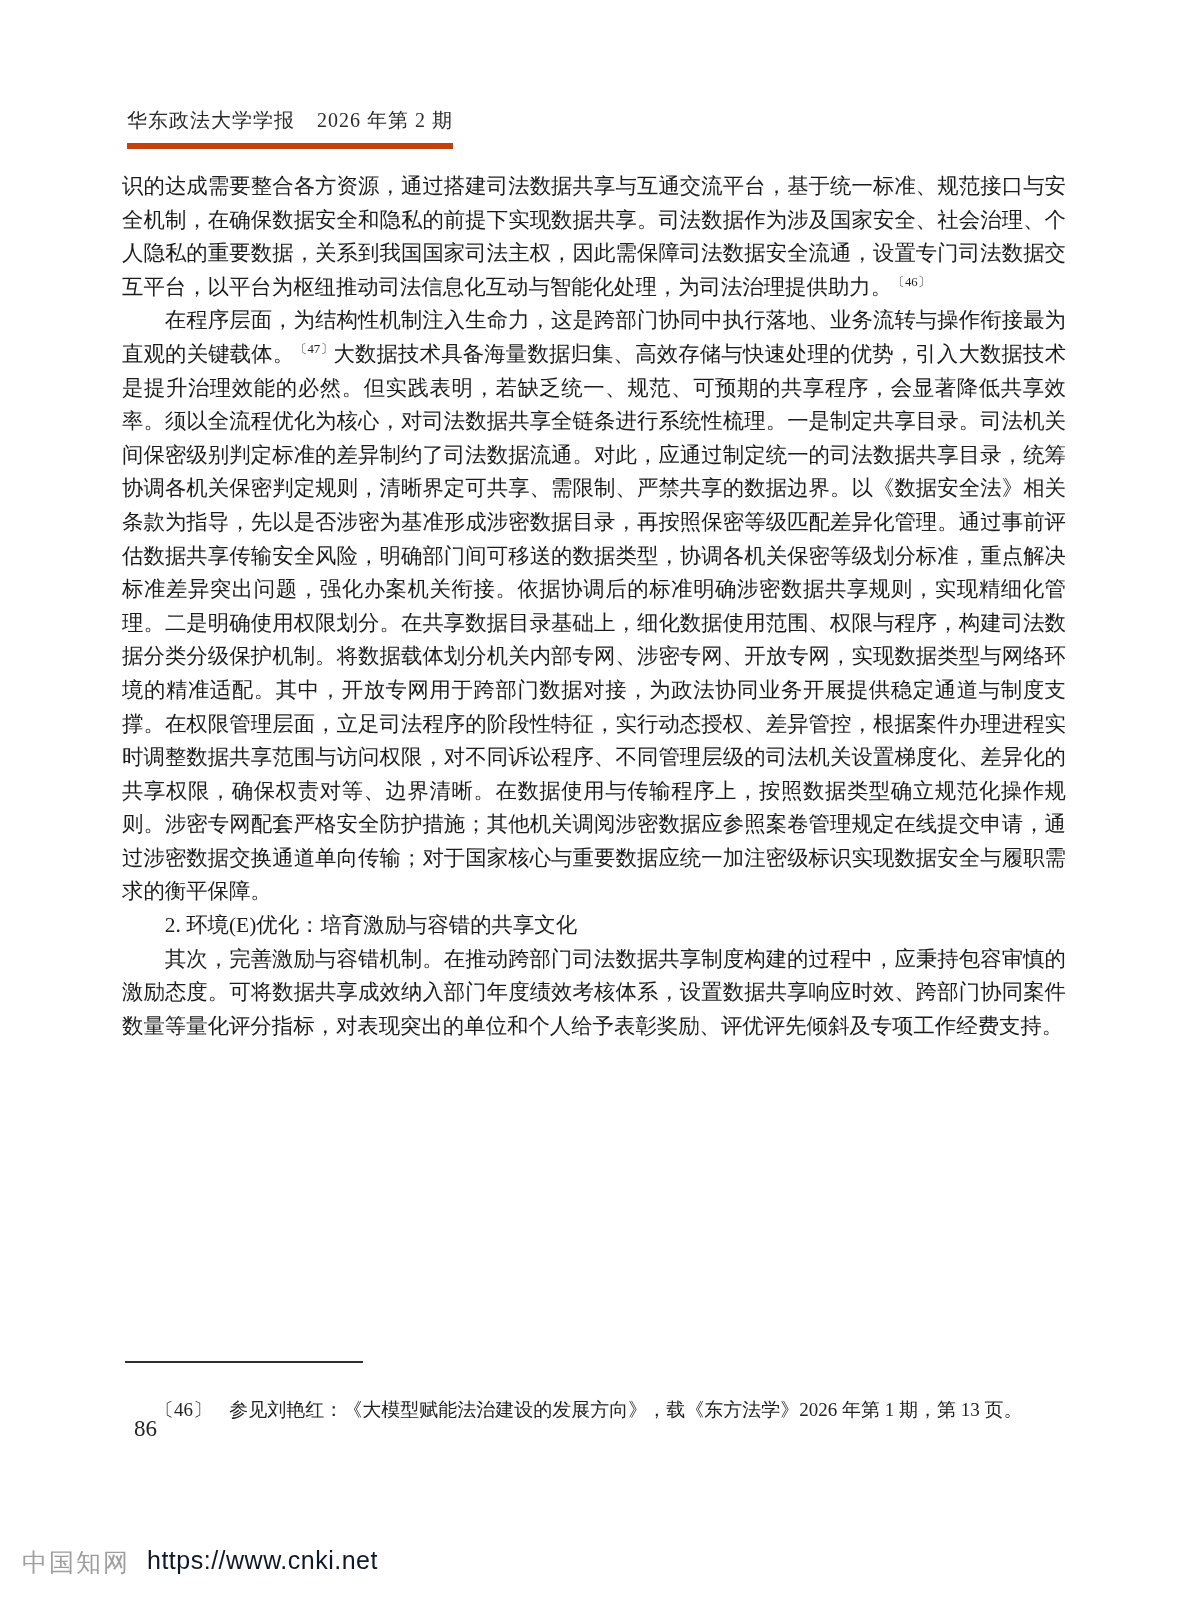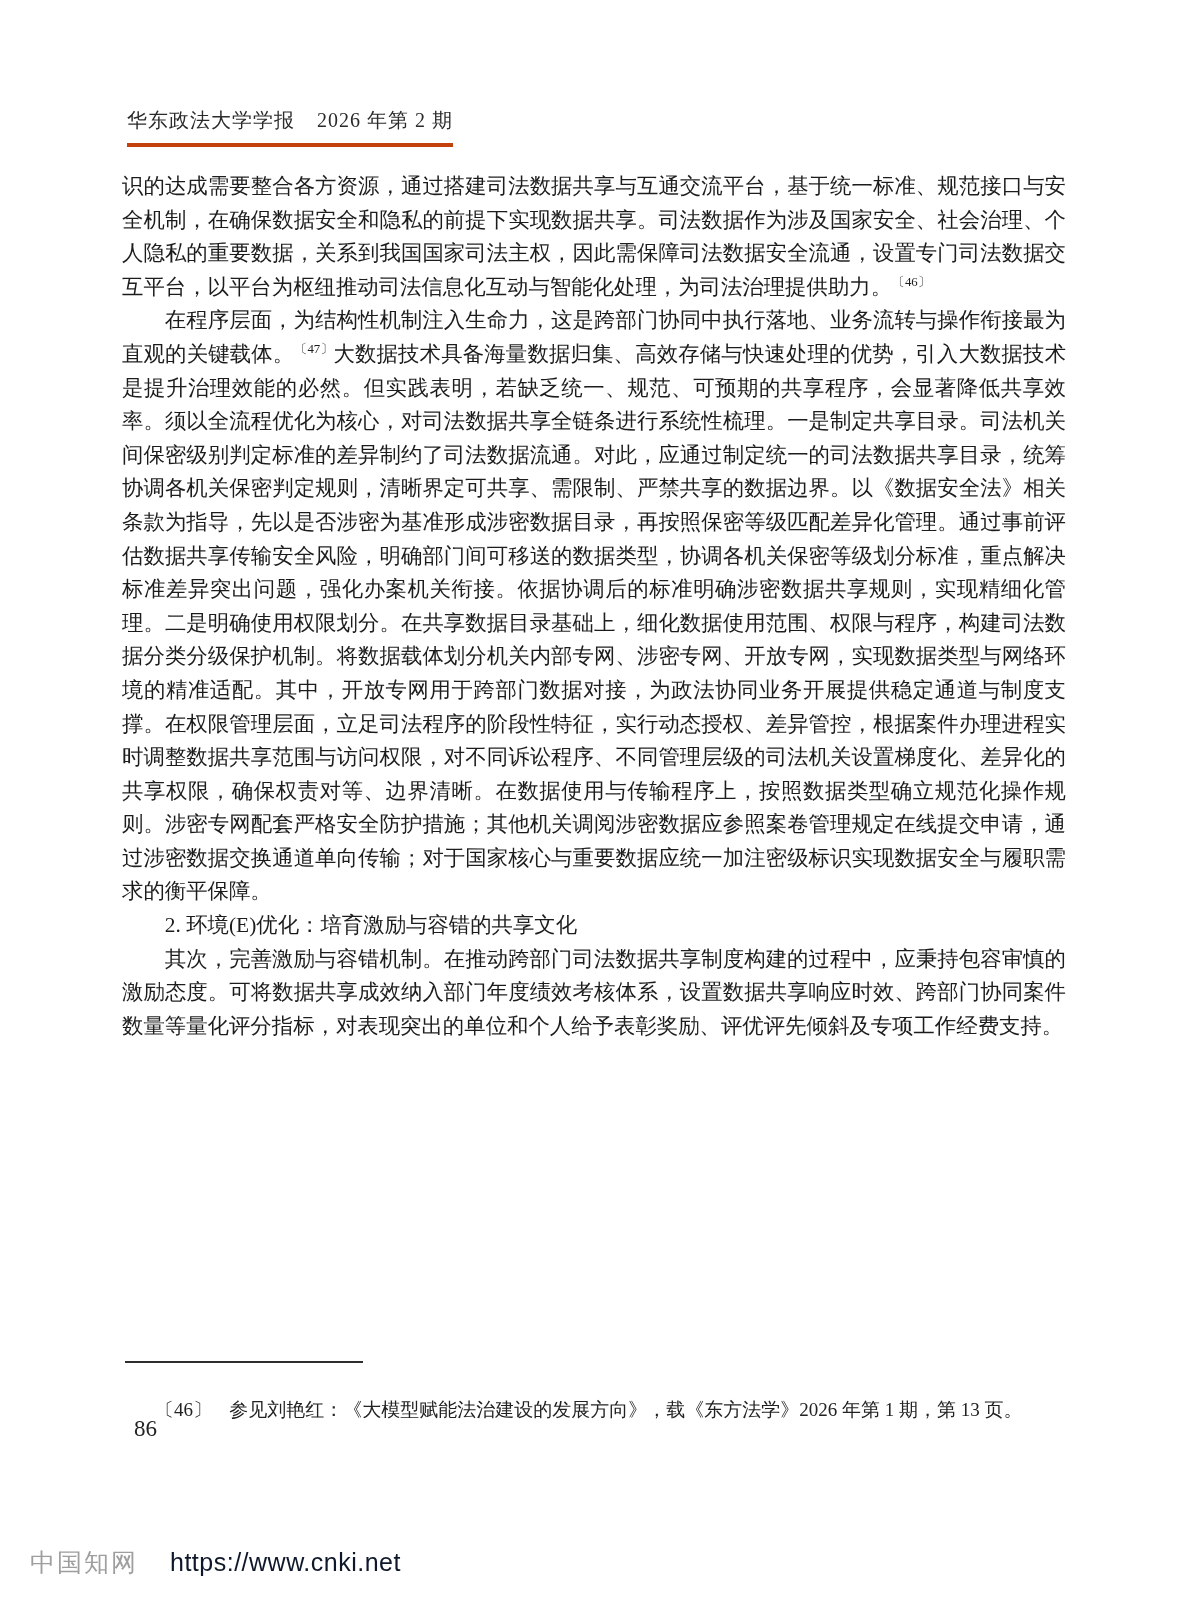--- a/index.html
+++ b/index.html
@@ -19,21 +19,21 @@
     position: absolute;
     left: 127px;
     top: 106px;
     display: inline-flex;
     align-items: baseline;
     gap: 22px;
     font-size: 20px;
     line-height: 28px;
     color: #2a2a2a;
     padding-bottom: 9px;
-    border-bottom: 4px solid #c2410c;
+    border-bottom: 6px solid #c2410c;
     letter-spacing: 1px;
   }
   
   .article-body {
     position: absolute;
     left: 122px;
     top: 170px;
     width: 944px;
   }
   .para {
@@ -77,25 +77,25 @@
   .page-number {
     position: absolute;
     left: 134px;
     top: 1416px;
     font-size: 23px;
     color: #232323;
   }
   
   .watermark {
     position: absolute;
-    left: 30px;
+    left: 22px;
     top: 1546px;
     display: flex;
-    align-items: center;
-    gap: 32px;
+    align-items: flex-start;
+    gap: 17px;
   }
   .watermark .wm-brand {
     font-size: 25px;
     color: #9e9e9e;
     letter-spacing: 2px;
     font-family: "Liberation Sans", "DejaVu Sans", sans-serif;
   }
   .watermark .wm-url {
     font-size: 25px;
     color: #0f172a;

